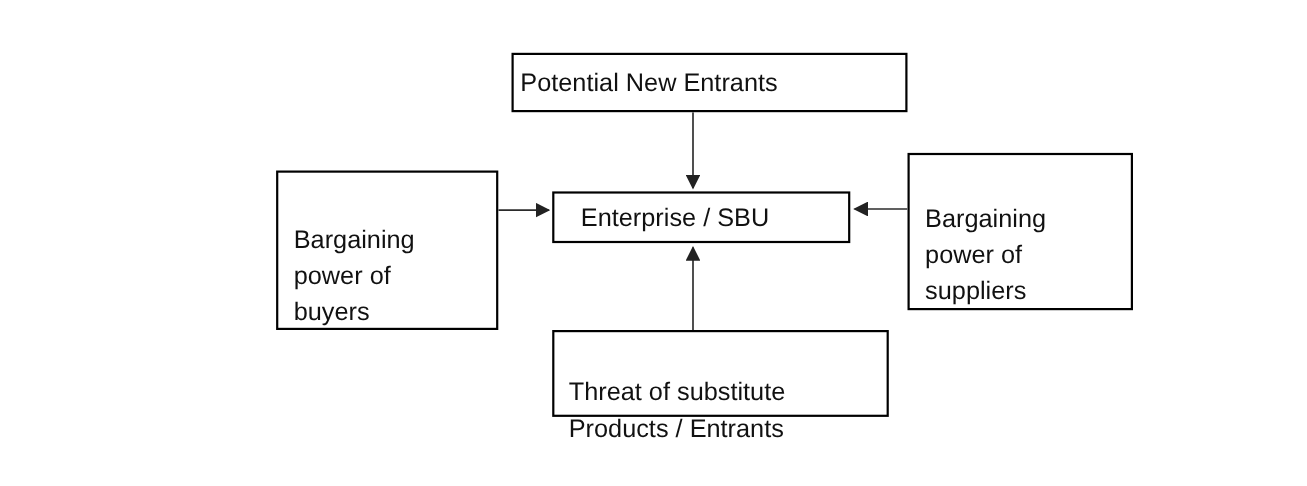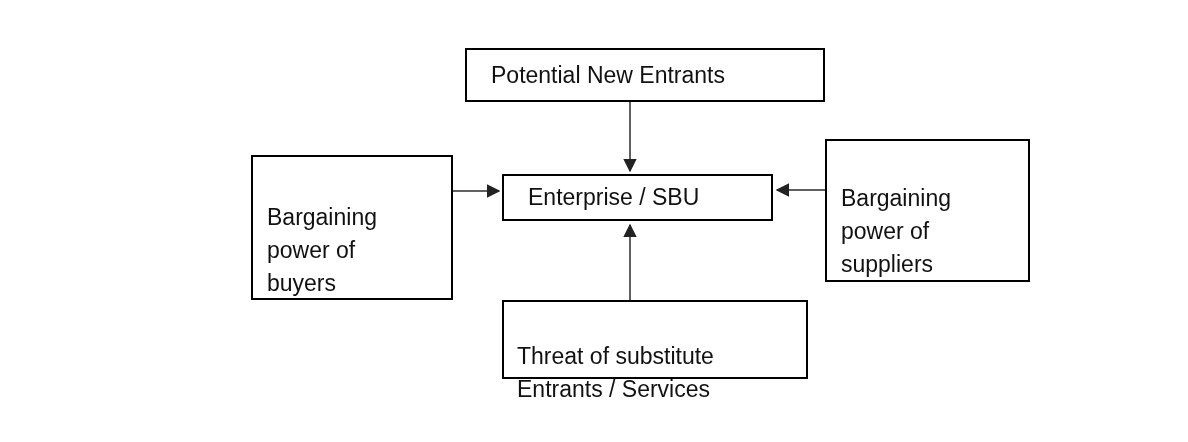--- a/index.html
+++ b/index.html
@@ -23,21 +23,21 @@
     background: #ffffff;
     font-size: 23px;
     line-height: 33px;
     white-space: pre-line;
     color: #111111;
   }
   .node.v-center {
     display: flex;
     align-items: center;
   }
-  .node-top    { left: 465px; top: 48px;  width: 360px; height: 54px;  padding-left: 24px; }
+  .node-top    { left: 465px; top: 48px;  width: 360px; height: 54px;  padding-left: 6px; }
   .node-center { left: 502px; top: 174px; width: 271px; height: 47px;  padding-left: 24px; }
   .node-left   { left: 251px; top: 155px; width: 202px; height: 145px; padding: 11px 14px; }
   .node-right  { left: 825px; top: 139px; width: 205px; height: 143px; padding: 8px 14px; }
   .node-bottom { left: 502px; top: 300px; width: 306px; height: 79px;  padding: 5px 13px; }
   .edges-svg {
     position: absolute;
     left: 0; top: 0;
     width: 1188px;
     height: 442px;
     pointer-events: none;
@@ -79,16 +79,16 @@
   </div>
 
   <div class="node node-right">
     <span>Bargaining
 power of
 suppliers</span>
   </div>
 
   <div class="node node-bottom">
     <span>Threat of substitute
-Entrants / Services</span>
+Products / Entrants</span>
   </div>
 
 </div>
 
 </body></html>

